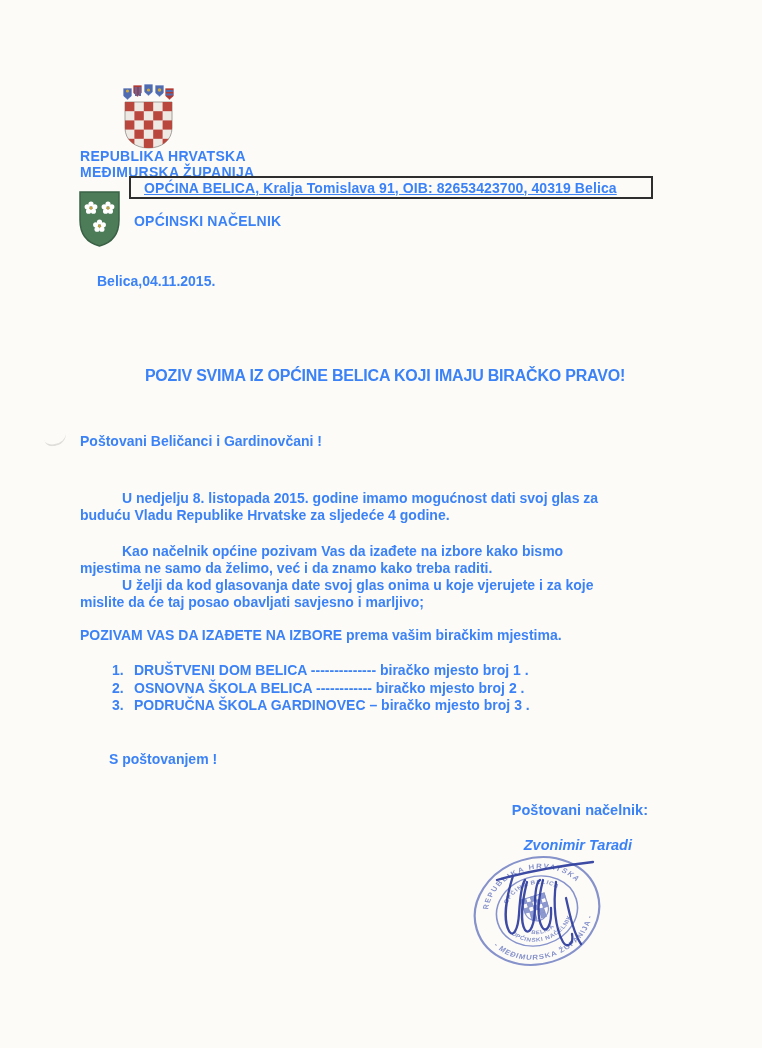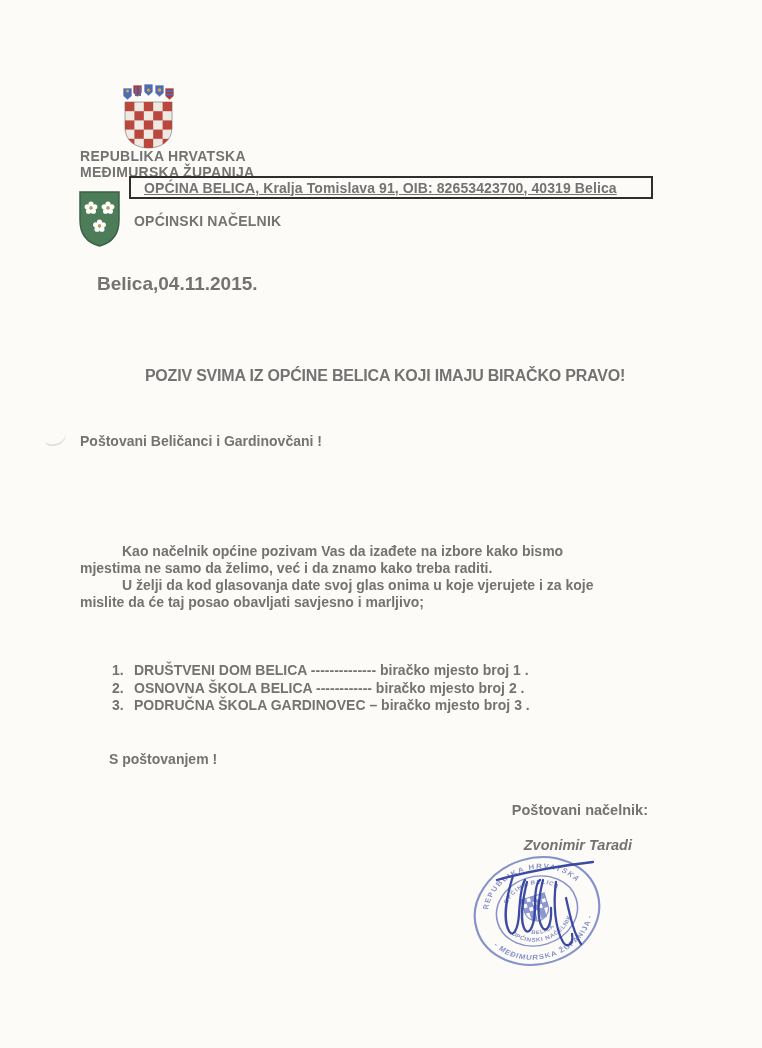--- a/index.html
+++ b/index.html
@@ -6,21 +6,21 @@
   body{
     font-family:"Liberation Sans","DejaVu Sans",sans-serif;
     background:#e8e8e8;
   }
   .page{
     position:relative;
     width:762px;height:1048px;
     margin:0 auto;
     background:#fcfbf8;
     overflow:hidden;
-    color:#737373;
+    color:#3b82f6;
     font-weight:bold;
   }
   .abs{position:absolute;}
   .hdr-text{
     left:80px;top:148px;
     font-size:14px;line-height:16px;letter-spacing:.3px;
     white-space:pre-line;
   }
   .office-box{
     left:129px;top:176px;width:524px;height:23px;
@@ -29,21 +29,21 @@
     display:flex;align-items:center;
     padding-left:13px;
     font-size:14px;letter-spacing:.1px;
     background:transparent;
     text-decoration:underline;
   }
   .office-role{
     left:134px;top:213px;
     font-size:14px;letter-spacing:.2px;
   }
-  .dateline{left:80px;top:273px;font-size:19px;padding-left:17px;}
+  .dateline{left:80px;top:273px;font-size:14px;padding-left:17px;}
   .doc-title{
     left:8px;right:0;top:367px;
     text-align:center;
     font-size:16px;letter-spacing:-.2px;
   }
   .para{
     left:80px;width:600px;
     font-size:14px;line-height:17.3px;
     white-space:pre-line;
   }
@@ -162,24 +162,27 @@
   </div>
   <div class="abs office-role">OPĆINSKI NAČELNIK</div>
 
   <div class="abs dateline">Belica,04.11.2015.</div>
 
   <div class="abs artifact"></div>
 
   <div class="abs doc-title">POZIV SVIMA IZ OPĆINE BELICA KOJI IMAJU BIRAČKO PRAVO!</div>
 
   <div class="abs para salutation">Poštovani Beličanci i Gardinovčani !</div>
+  <div class="abs para p1 indent">U nedjelju 8. listopada 2015. godine imamo mogućnost dati svoj glas za
+buduću Vladu Republike Hrvatske za sljedeće 4 godine.</div>
   <div class="abs para p2 indent">Kao načelnik općine pozivam Vas da izađete na izbore kako bismo
 mjestima ne samo da želimo, već i da znamo kako treba raditi.</div>
   <div class="abs para p3 indent">U želji da kod glasovanja date svoj glas onima u koje vjerujete i za koje
 mislite da će taj posao obavljati savjesno i marljivo;</div>
+  <div class="abs para call">POZIVAM VAS DA IZAĐETE NA IZBORE prema vašim biračkim mjestima.</div>
 
   <div class="abs poll-list">
     <div class="poll-row">
       <span class="poll-num">1.</span>
       <span>DRUŠTVENI DOM BELICA -------------- biračko mjesto broj 1 .</span>
     </div>
     <div class="poll-row">
       <span class="poll-num">2.</span>
       <span>OSNOVNA ŠKOLA BELICA ------------  biračko mjesto broj 2 .</span>
     </div>

